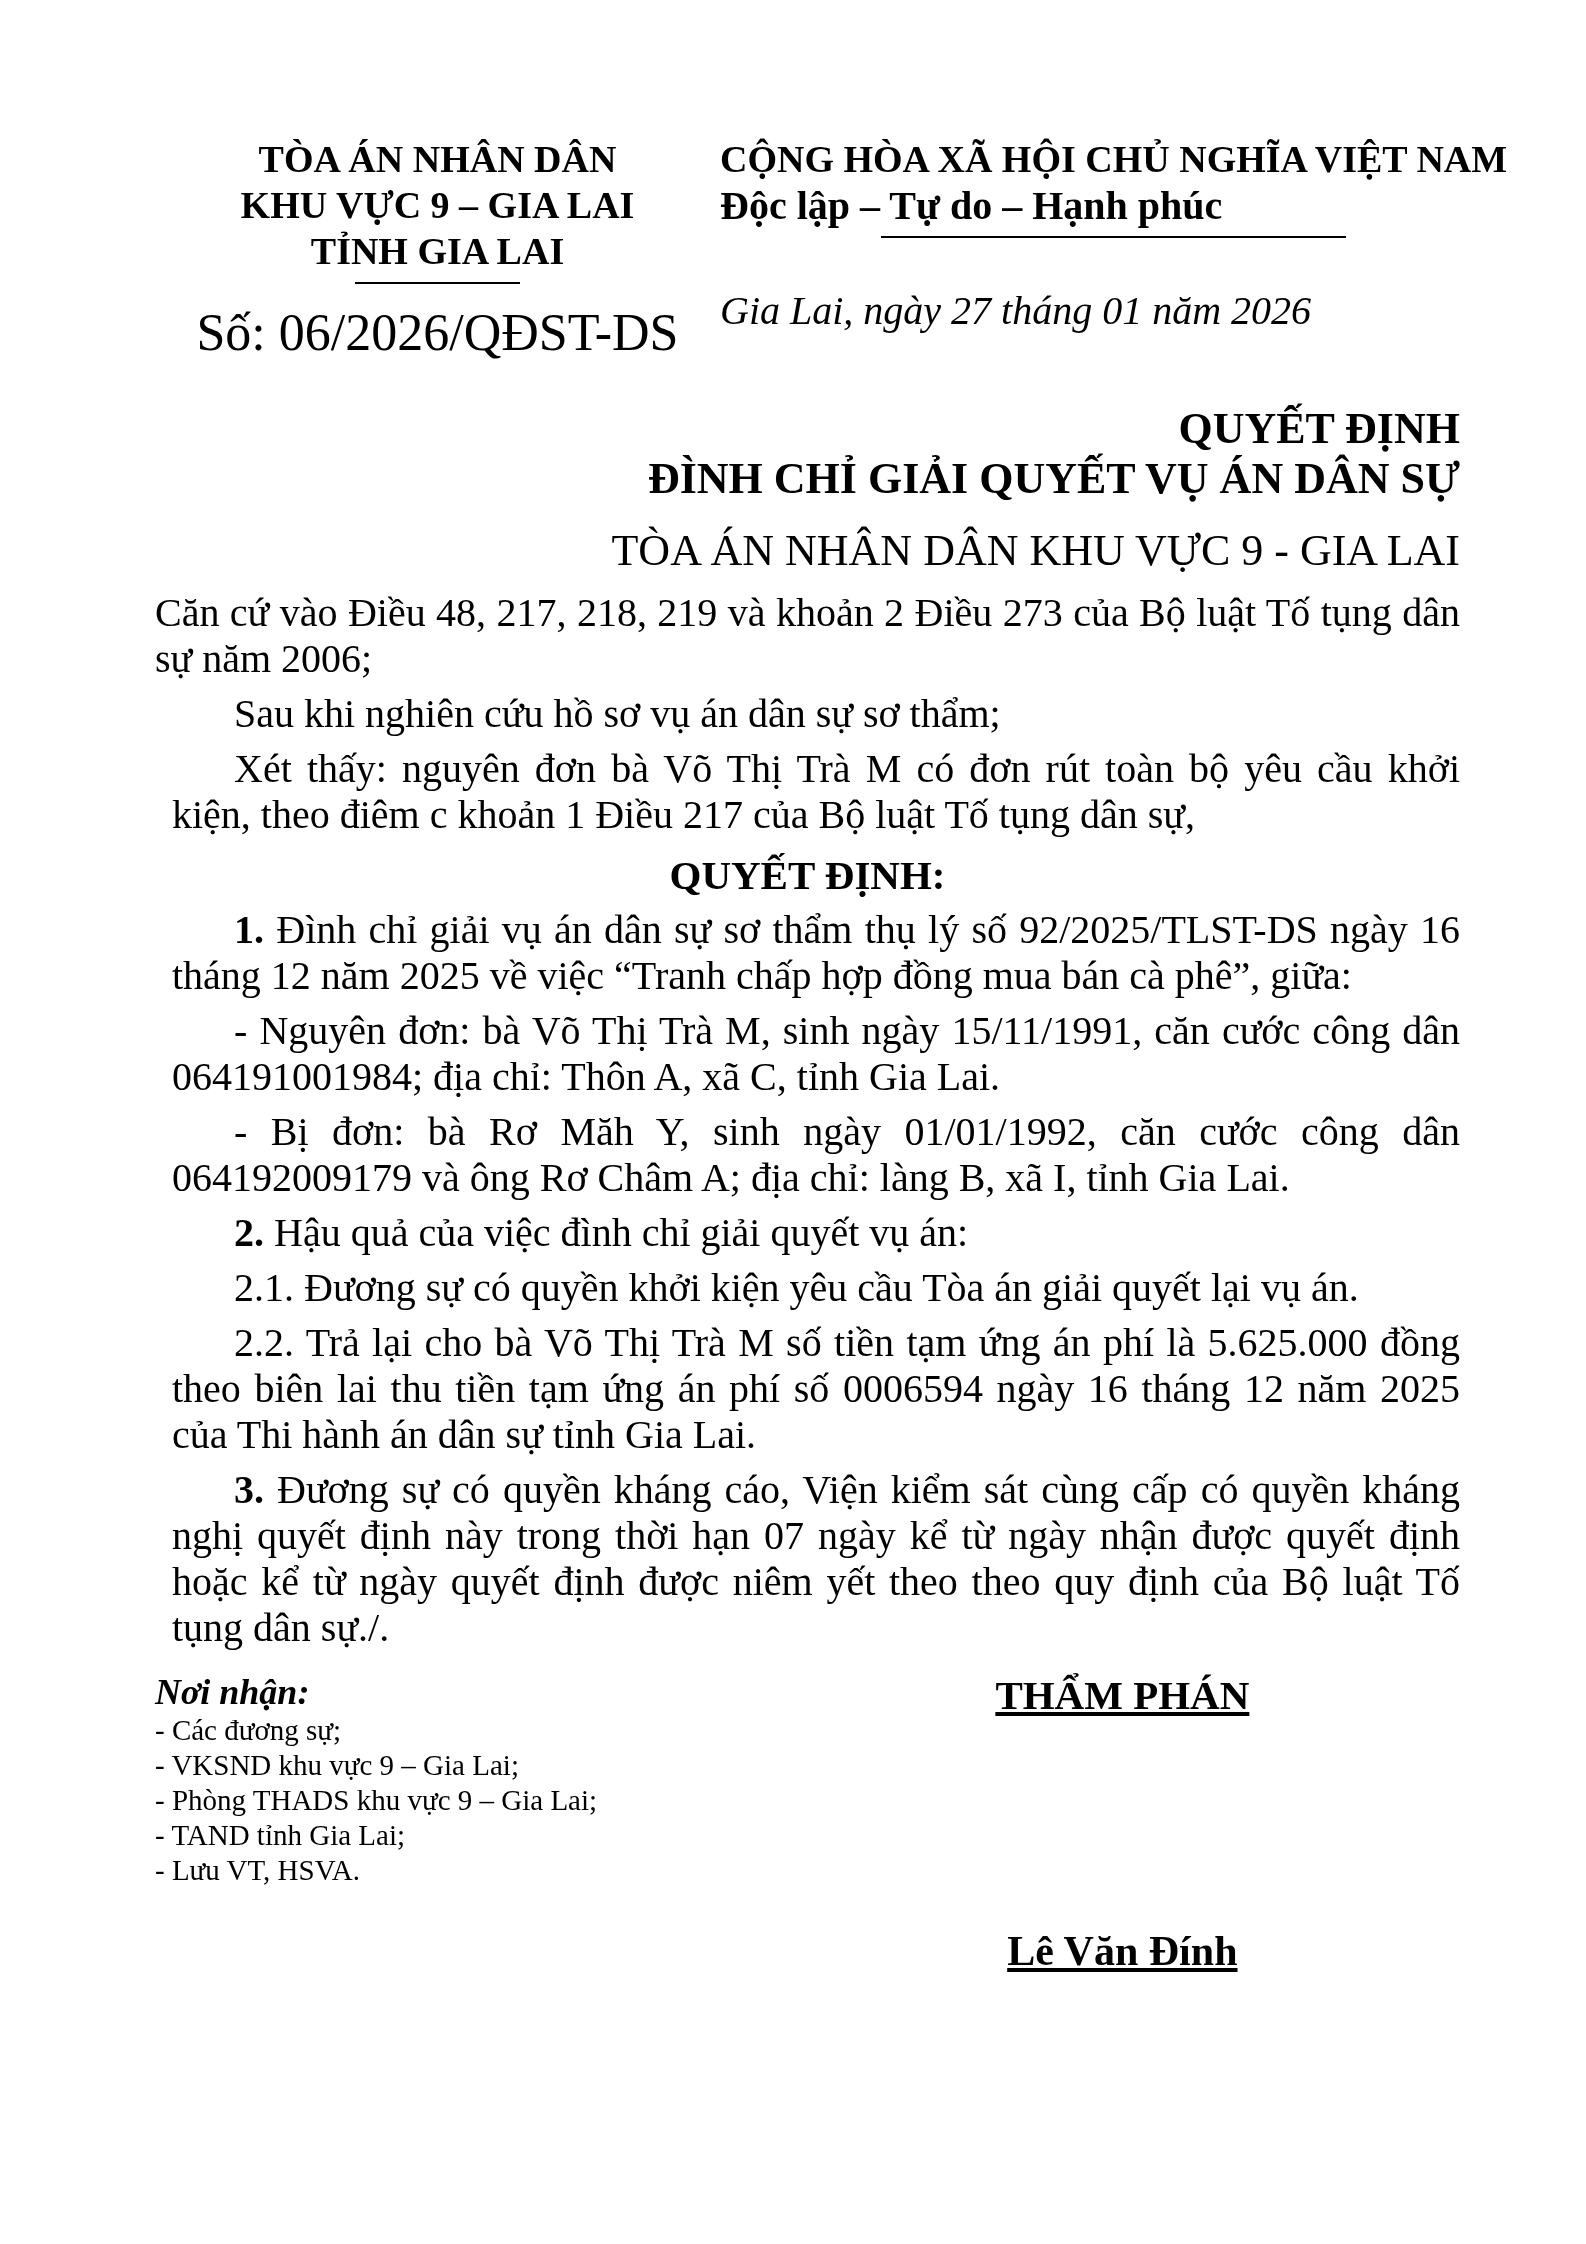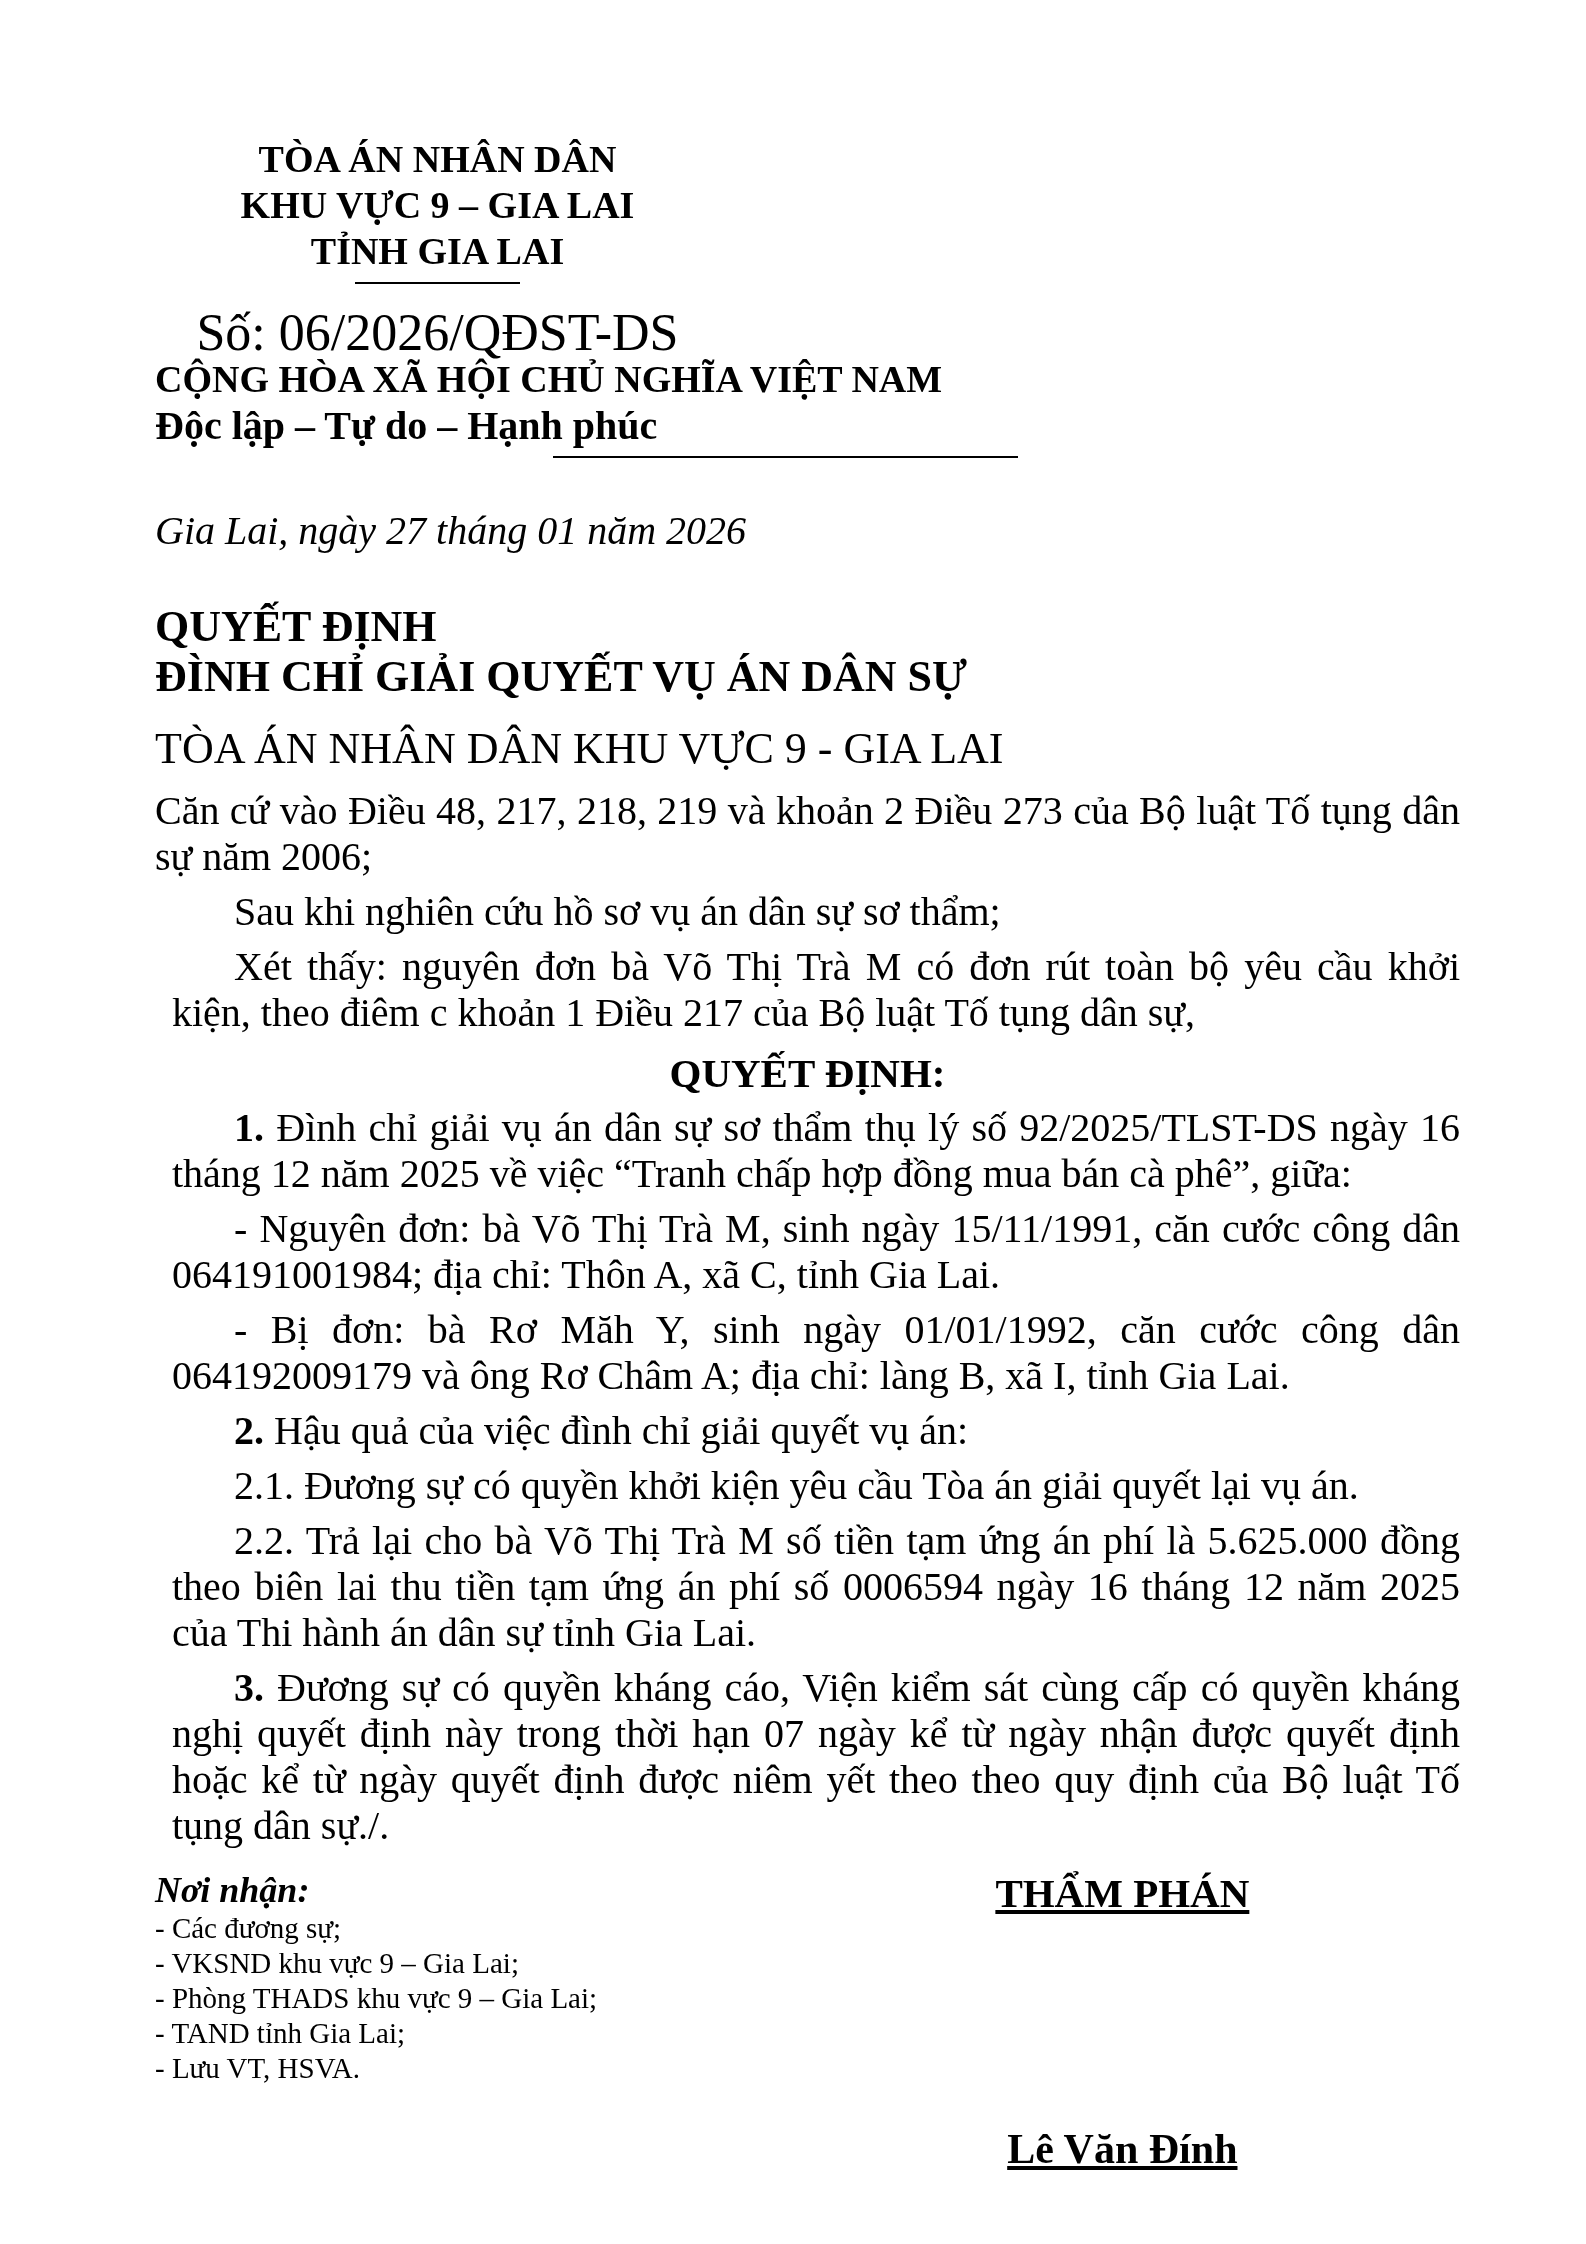--- a/index.html
+++ b/index.html
@@ -13,21 +13,21 @@
     height: 2244px;
     box-sizing: border-box;
     background: #ffffff;
     color: #000000;
     font-family: "Liberation Serif", "DejaVu Serif", serif;
     padding: 136px 126px 0 155px;
     overflow: hidden;
   }
 
   
-  .doc-header { display: flex; flex-direction: column; }
+  .doc-header { display: flex; }
   .hdr-left {
     width: 565px;
     text-align: center;
     flex-shrink: 0;
   }
   .hdr-left .org-line {
     font-weight: bold;
     font-size: 38px;
     line-height: 46px;
     white-space: nowrap;
@@ -65,21 +65,21 @@
   .dateline {
     font-style: italic;
     font-size: 40px;
     line-height: 46px;
     margin-top: 50px;
     white-space: nowrap;
   }
 
   
   .title-block {
-    text-align: left;
+    text-align: right;
     margin-top: 48px;
   }
   .doc-title {
     font-weight: bold;
     font-size: 44px;
     line-height: 50px;
   }
   .court-line {
     font-size: 44px;
     line-height: 50px;

